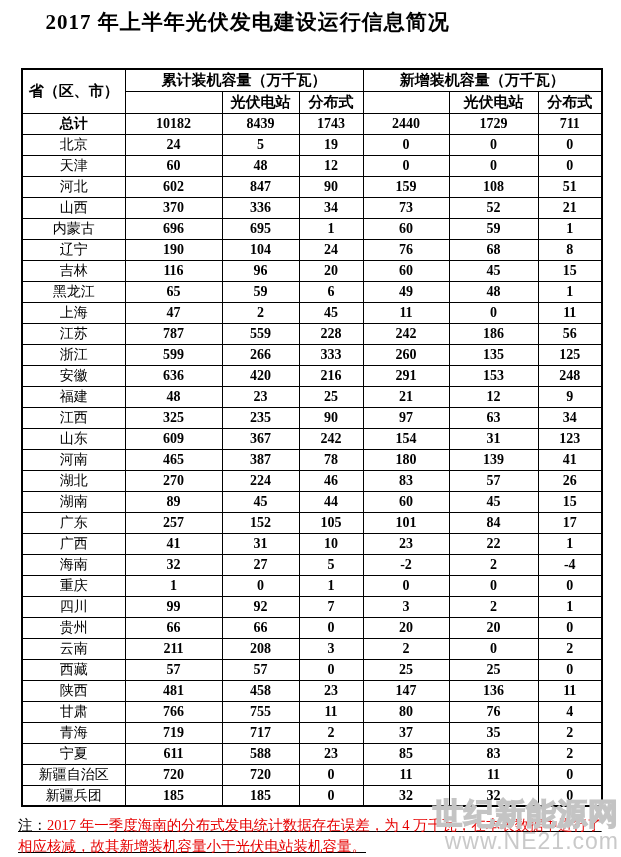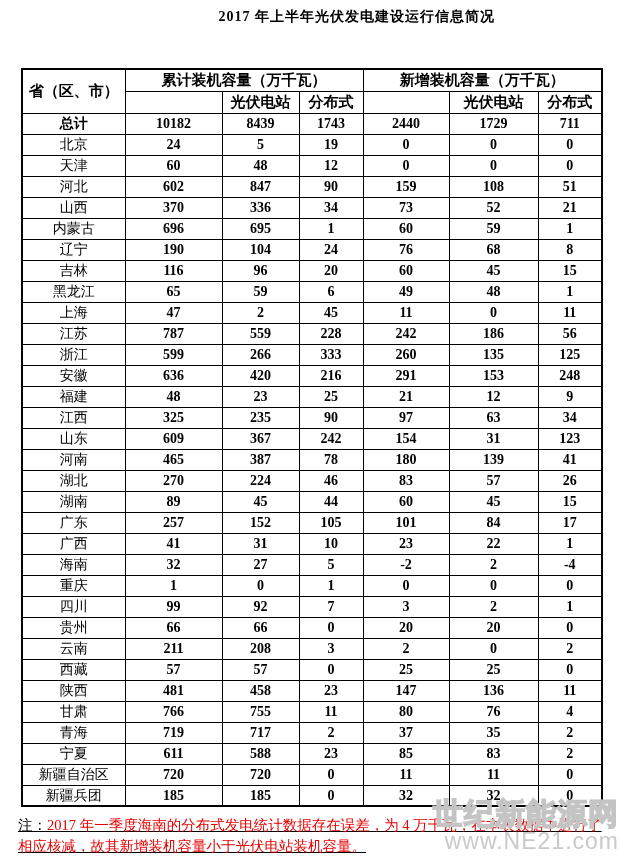--- a/index.html
+++ b/index.html
@@ -8,22 +8,22 @@
     background: #ffffff;
     font-family: "Liberation Serif", "DejaVu Serif", serif;
     position: relative;
     overflow: hidden;
   }
   .page { position: relative; width: 621px; height: 857px; }
 
   .title {
     position: absolute;
     top: 8px; left: 0; width: 495px;
-    text-align: right;
-    font-size: 14px;
+    text-align: center;
+    font-size: 21px;
     font-weight: bold;
     color: #000;
     letter-spacing: 1px;
   }
 
   table.main {
     position: absolute;
     top: 68px; left: 21px;
     width: 580px;
     border-collapse: collapse;

